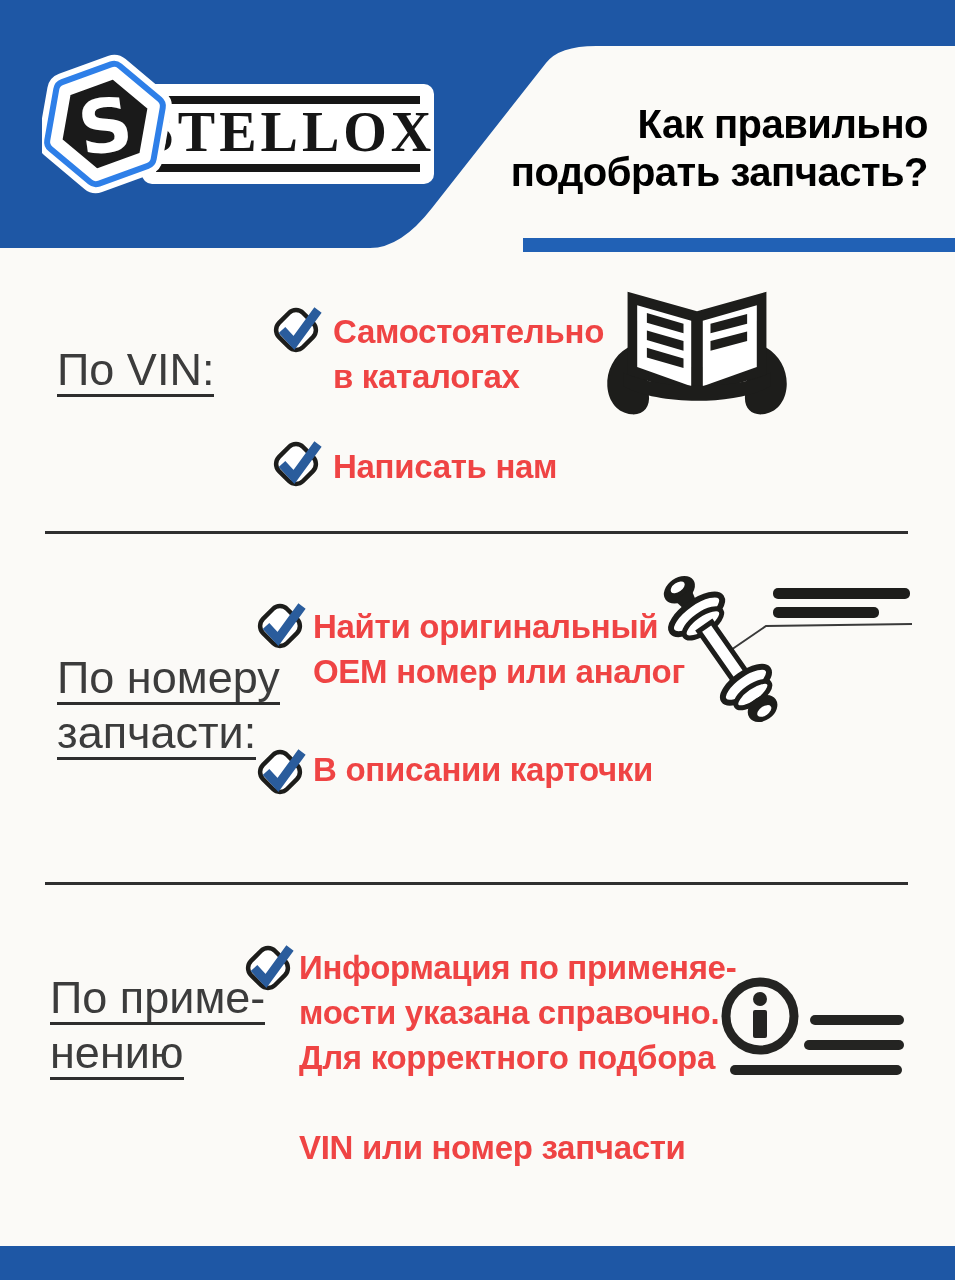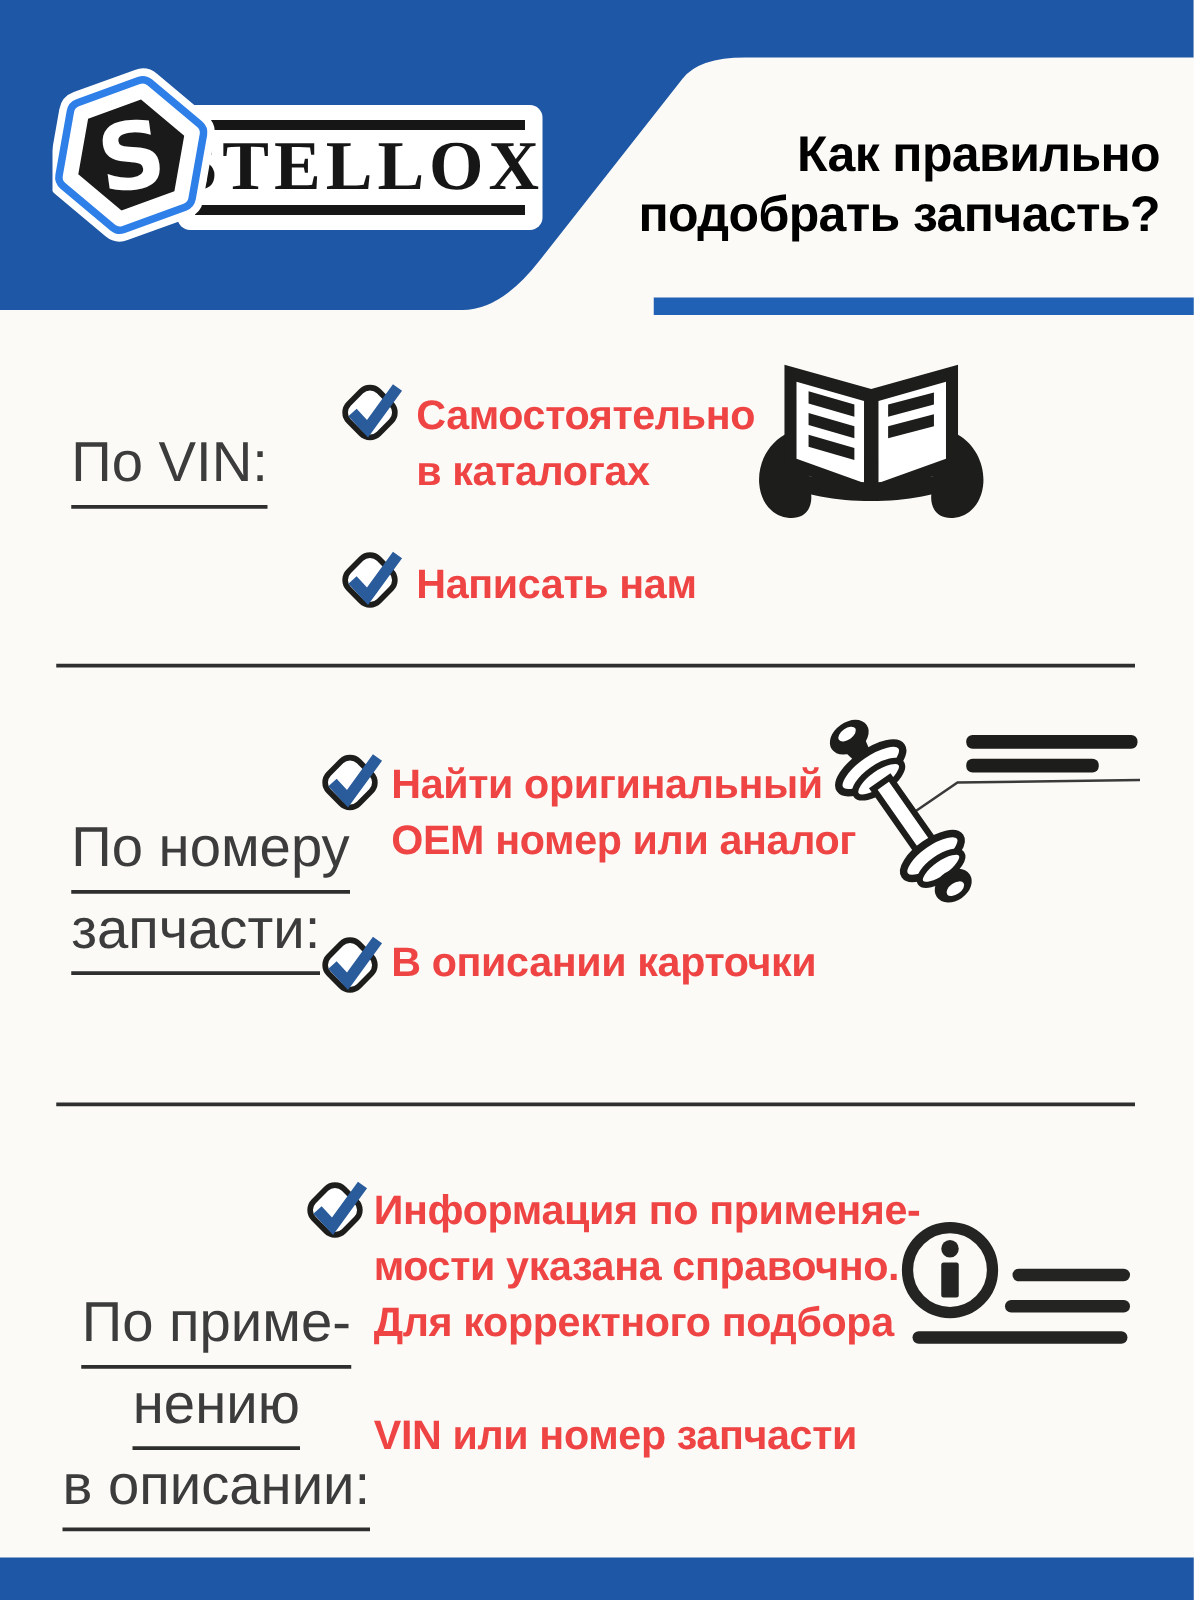--- a/index.html
+++ b/index.html
@@ -18,21 +18,21 @@
     font-size:40px;line-height:48px;letter-spacing:-0.5px;
   }
   .title-bar{
     position:absolute;left:523px;top:238px;width:432px;height:14px;
     background:#2161b5;
   }
 
   
   .sec-label{position:absolute;color:#3c3c3c;font-size:45px;}
   .sec-label .lbl-line{
-    display:inline-block;line-height:44px;padding-bottom:12px;
+    display:inline-block;line-height:44px;padding-bottom:2px;
     border-bottom:3px solid #2e2e2e;margin-bottom:2px;
   }
   .sec-label .lbl-row{display:block;}
 
   
   .check-icon{position:absolute;width:56px;height:56px;}
   .item-text{
     position:absolute;color:#ef4444;font-weight:bold;
     font-size:33px;line-height:45px;letter-spacing:-0.3px;white-space:nowrap;
   }
@@ -149,24 +149,23 @@
     <rect x="-8" y="-31" width="16" height="66" fill="#ffffff" stroke-width="5"></rect>
     <ellipse cx="0" cy="40" rx="27" ry="11" fill="#ffffff" stroke-width="6"></ellipse>
     <ellipse cx="0" cy="52" rx="20" ry="8" fill="#ffffff" stroke-width="5"></ellipse>
     <ellipse cx="0" cy="69" rx="16" ry="12" fill="#1d1d1b" stroke="none"></ellipse>
     <ellipse cx="0" cy="72" rx="8" ry="4.5" fill="#ffffff" stroke="none"></ellipse>
   </g>
 </svg>
 
 <div class="divider" style="top:882px;"></div>
 
-<div class="sec-label" style="left:50px;top:1032px;text-align:center;">
+<div class="sec-label" style="left:50px;top:972px;">
   <span class="lbl-row"><span class="lbl-line">По приме-</span></span>
   <span class="lbl-row"><span class="lbl-line">нению</span></span>
-  <span class="lbl-row"><span class="lbl-line">в описании:</span></span>
 </div>
 
 <svg class="check-icon" style="left:240px;top:938px;" viewBox="0 0 56 56">
   <rect x="11" y="13" width="34" height="34" rx="10" transform="rotate(45 28 30)" fill="#ffffff" stroke="#1d1d1b" stroke-width="4.5"></rect>
   <path d="M14,30 L26,43 L50,10" fill="none" stroke="#2a5c9c" stroke-width="9"></path>
 </svg>
 <div class="item-text" style="left:299px;top:945px;">
   <span>Информация по применяе-</span><br>
   <span>мости указана справочно.</span><br>
   <span>Для корректного подбора</span><br>

